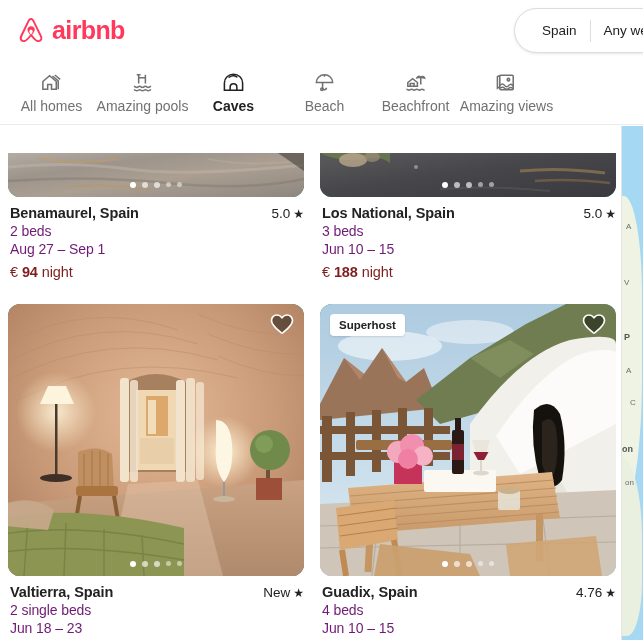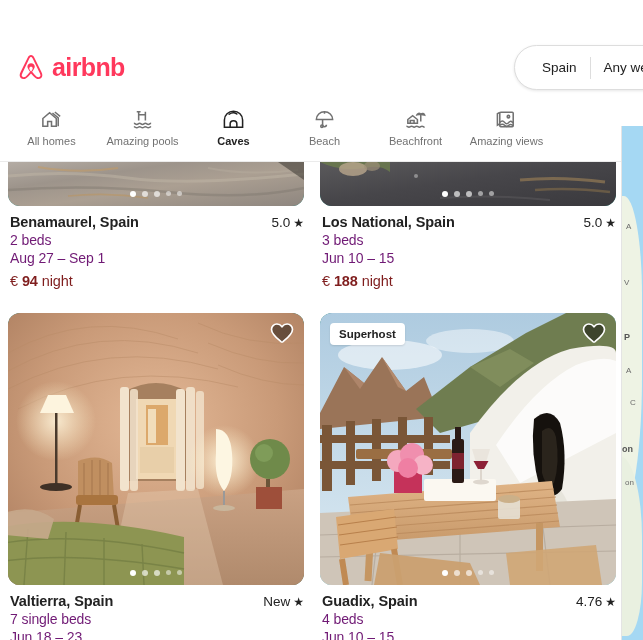--- a/index.html
+++ b/index.html
@@ -13,21 +13,20 @@
   .page { position: relative; width: 643px; height: 640px; overflow: hidden; background:#fff; }
 
   
   .header {
     position: relative;
     height: 60px;
     background: #fff;
     display: flex;
     align-items: center;
     padding: 0 16px;
-    margin-top: 37px;
   }
   .logo { display: flex; align-items: center; gap: 6px; }
   .logo svg { display: block; }
   .logo-word {
     color: #FF385C;
     font-size: 25px;
     font-weight: 700;
     letter-spacing: -0.6px;
     line-height: 1;
   }
@@ -74,41 +73,42 @@
     align-items: center;
     justify-content: flex-start;
     gap: 5px;
     color: #717171;
     position: relative;
     padding-top: 5px;
     cursor: pointer;
   }
   .cat svg { display:block; stroke: currentColor; fill: none; stroke-width: 1.6; }
   .cat .lbl {
-    font-size: 11px;
+    font-size: 14px;
     line-height: 1;
     white-space: nowrap;
     color: #717171;
   }
   .cat.active { color: #222; }
   .cat.active .lbl { color: #222; font-weight: 600; }
   .cat.active::after {
     content: "";
     position: absolute;
     bottom: -4px; left: 16px; right: 16px;
     height: 2.5px;
     background: #222;
     border-radius: 2px;
   }
 
   
   .grid {
     position: relative;
     padding: 0 8px;
     width: 623px;
+    margin-top: 28px;
   }
   .row { display: flex; gap: 16px; }
   .card { width: 296px; position: relative; }
 
   .photo {
     position: relative;
     width: 296px;
     border-radius: 12px;
     overflow: hidden;
     background: #0f766e;
@@ -488,21 +488,21 @@
           </div>
         </div>
         <div class="info">
           <div class="info-top">
             <span class="title">Valtierra, Spain</span>
             <span class="rating">
               <span>New</span>
               <span class="star">★</span>
             </span>
           </div>
-          <div class="sub">7 single beds</div>
+          <div class="sub">2 single beds</div>
           <div class="sub">Jun 18 – 23</div>
         </div>
       </div>
 
       <div class="card">
         <div class="photo full">
           <div class="imgbg">
             <svg width="296" height="272" viewBox="0 0 296 272" preserveAspectRatio="none">
               <defs>
                 <linearGradient id="skyG" x1="0" y1="0" x2="0" y2="1">

